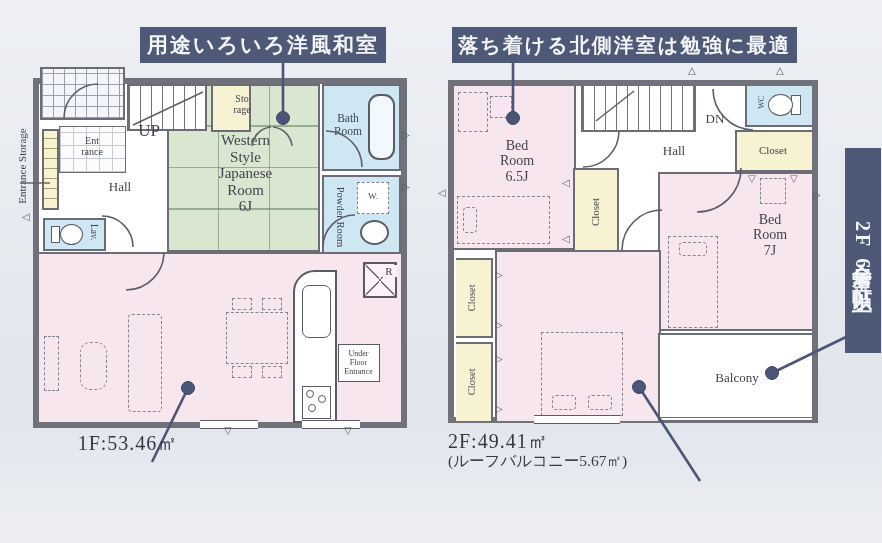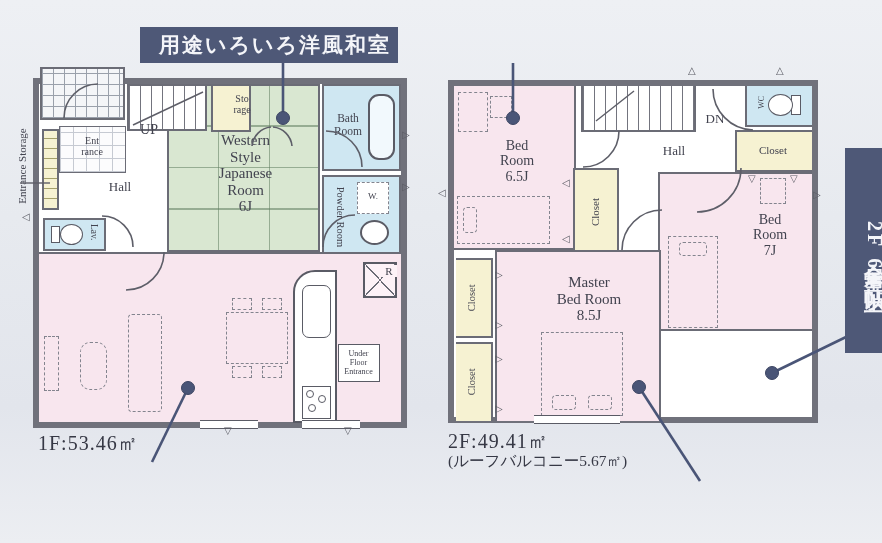--- a/index.html
+++ b/index.html
@@ -7,21 +7,21 @@
     background:linear-gradient(180deg,#eef0f4 0%,#e7eaef 40%,#e2e5ec 75%,#eceef2 100%);
     font-family:"Liberation Serif","DejaVu Serif",serif;}
   .plan{position:absolute;box-sizing:border-box;background:#ffffff;border:6px solid #70717b;}
   .room{position:absolute;box-sizing:border-box;border:2.5px solid #6b6c76;}
   .lbl{position:absolute;color:#42434f;white-space:pre-line;text-align:center;line-height:1.1;
     font-family:"Liberation Serif","DejaVu Serif",serif;}
   .rot{transform-origin:center;display:inline-block;white-space:nowrap;}
   .dashedbox{position:absolute;box-sizing:border-box;border:1.5px dashed #83848e;background:transparent;}
   .callout{position:absolute;display:flex;align-items:center;justify-content:center;
     color:#f4f5f9;font-weight:bold;letter-spacing:2px;
-    font-family:"Liberation Serif","DejaVu Serif",serif;padding-left:12px;}
+    font-family:"Liberation Serif","DejaVu Serif",serif;}
   .marker{position:absolute;color:#5c5d66;font-size:10px;line-height:1;
     font-family:"DejaVu Sans",sans-serif;}
   .overlay{position:absolute;left:0;top:0;pointer-events:none;}
   .tiles{background-color:#f4f5f8;background-image:
     repeating-linear-gradient(90deg,#9aa0ab 0 1px,transparent 1px 11px),
     repeating-linear-gradient(0deg,#9aa0ab 0 1px,transparent 1px 11px);}
   .tiles-light{background-color:#fcfcfd;background-image:
     repeating-linear-gradient(90deg,#c6cad2 0 1px,transparent 1px 13px),
     repeating-linear-gradient(0deg,#c6cad2 0 1px,transparent 1px 13px);}
   .steps-h{background-color:#fff;background-image:
@@ -47,21 +47,21 @@
 
     <div class="room tatami" style="left:128px;top:0;width:153px;height:168px;">
       <div class="lbl" style="left:8px;top:46px;width:137px;font-size:15px;">Western
 Style
 Japanese
 Room
 6J</div>
     </div>
 
     <div class="room steps-h" style="left:88px;top:0;width:80px;height:47px;"></div>
-    <div class="lbl" style="left:90px;top:38px;width:40px;font-size:14px;">UP</div>
+    <div class="lbl" style="left:90px;top:38px;width:40px;font-size:17px;">UP</div>
 
     <div class="room yellow" style="left:172px;top:0;width:40px;height:48px;">
       <div class="lbl" style="left:0;top:7px;width:58px;font-size:10px;">Sto
 rage</div>
     </div>
 
     <div class="room blue" style="left:283px;top:0;width:79px;height:87px;">
       <div class="lbl" style="left:2px;top:26px;width:44px;font-size:11.5px;">Bath
 Room</div>
       <div class="whitebox" style="left:44px;top:8px;width:27px;height:66px;border-radius:11px;background:#f2f9fd;"></div>
@@ -168,36 +168,36 @@
       <div class="lbl" style="left:78px;top:38px;width:64px;font-size:14px;">Bed
 Room
 7J</div>
       <div class="dashedbox" style="left:8px;top:62px;width:50px;height:92px;">
         <div class="dashedbox" style="left:10px;top:5px;width:28px;height:14px;border-radius:4px;"></div>
       </div>
       <div class="dashedbox" style="left:100px;top:4px;width:26px;height:26px;"></div>
     </div>
 
     <div class="room pink" style="left:41px;top:164px;width:166px;height:171px;border-bottom:none;">
-      <div class="lbl" style="left:42px;top:22px;width:100px;font-size:15px;">Master
-Bed Room
-8.5J</div>
       <div class="dashedbox" style="left:44px;top:80px;width:82px;height:84px;">
         <div class="dashedbox" style="left:10px;top:62px;width:24px;height:15px;border-radius:4px;"></div>
         <div class="dashedbox" style="left:46px;top:62px;width:24px;height:15px;border-radius:4px;"></div>
       </div>
     </div>
 
     <div class="room yellow" style="left:2px;top:172px;width:37px;height:80px;border-left:none;">
       <span class="lbl rot" style="left:-12px;top:32px;width:56px;transform:rotate(-90deg);font-size:10.5px;">Closet</span>
     </div>
     <div class="room yellow" style="left:2px;top:256px;width:37px;height:79px;border-left:none;border-bottom:none;">
       <span class="lbl rot" style="left:-12px;top:32px;width:56px;transform:rotate(-90deg);font-size:10.5px;">Closet</span>
     </div>
 
+    <div class="room" style="left:204px;top:247px;width:154px;height:88px;background:#fff;border-right:none;border-bottom:4px double #6b6c76;">
+      <div class="lbl" style="left:40px;top:36px;width:74px;font-size:13px;">Balcony</div>
+    </div>
 
     <span class="marker" style="left:108px;top:92px;">◁</span>
     <span class="marker" style="left:108px;top:148px;">◁</span>
     <span class="marker" style="left:41px;top:184px;">▷</span>
     <span class="marker" style="left:41px;top:234px;">▷</span>
     <span class="marker" style="left:41px;top:268px;">▷</span>
     <span class="marker" style="left:41px;top:318px;">▷</span>
     <span class="marker" style="left:294px;top:88px;">▽</span>
     <span class="marker" style="left:336px;top:88px;">▽</span>
   </div>
@@ -247,19 +247,20 @@
   <span class="marker" style="left:402px;top:182px;">▷</span>
   <span class="marker" style="left:22px;top:212px;">◁</span>
   <span class="marker" style="left:224px;top:426px;">▽</span>
   <span class="marker" style="left:344px;top:426px;">▽</span>
   <span class="marker" style="left:688px;top:66px;">△</span>
   <span class="marker" style="left:776px;top:66px;">△</span>
   <span class="marker" style="left:813px;top:190px;">▷</span>
   <span class="marker" style="left:438px;top:188px;">◁</span>
 
   <div class="callout" style="left:140px;top:27px;width:246px;height:36px;font-size:21px;background:#4e5877;">用途いろいろ洋風和室</div>
+  <div class="callout" style="left:452px;top:27px;width:345px;height:36px;font-size:20px;background:#4e5877;">落ち着ける北側洋室は勉強に最適</div>
   <div class="callout" style="left:845px;top:148px;width:36px;height:205px;font-size:20px;background:#4e5877;writing-mode:vertical-rl;letter-spacing:3px;">2F全居室6帖以上</div>
 
-  <div class="lbl" style="left:38px;top:432px;width:180px;text-align:left;font-size:20px;color:#363845;letter-spacing:1px;">1F:53.46㎡</div>
+  <div class="lbl" style="left:38px;top:432px;width:180px;text-align:center;font-size:20px;color:#363845;letter-spacing:1px;">1F:53.46㎡</div>
   <div class="lbl" style="left:448px;top:430px;width:200px;text-align:left;font-size:20px;color:#363845;letter-spacing:1px;">2F:49.41㎡</div>
   <div class="lbl" style="left:448px;top:452px;width:260px;text-align:left;font-size:15.5px;color:#363845;">(ルーフバルコニー5.67㎡)</div>
 
 </div>
 
 </body></html>

